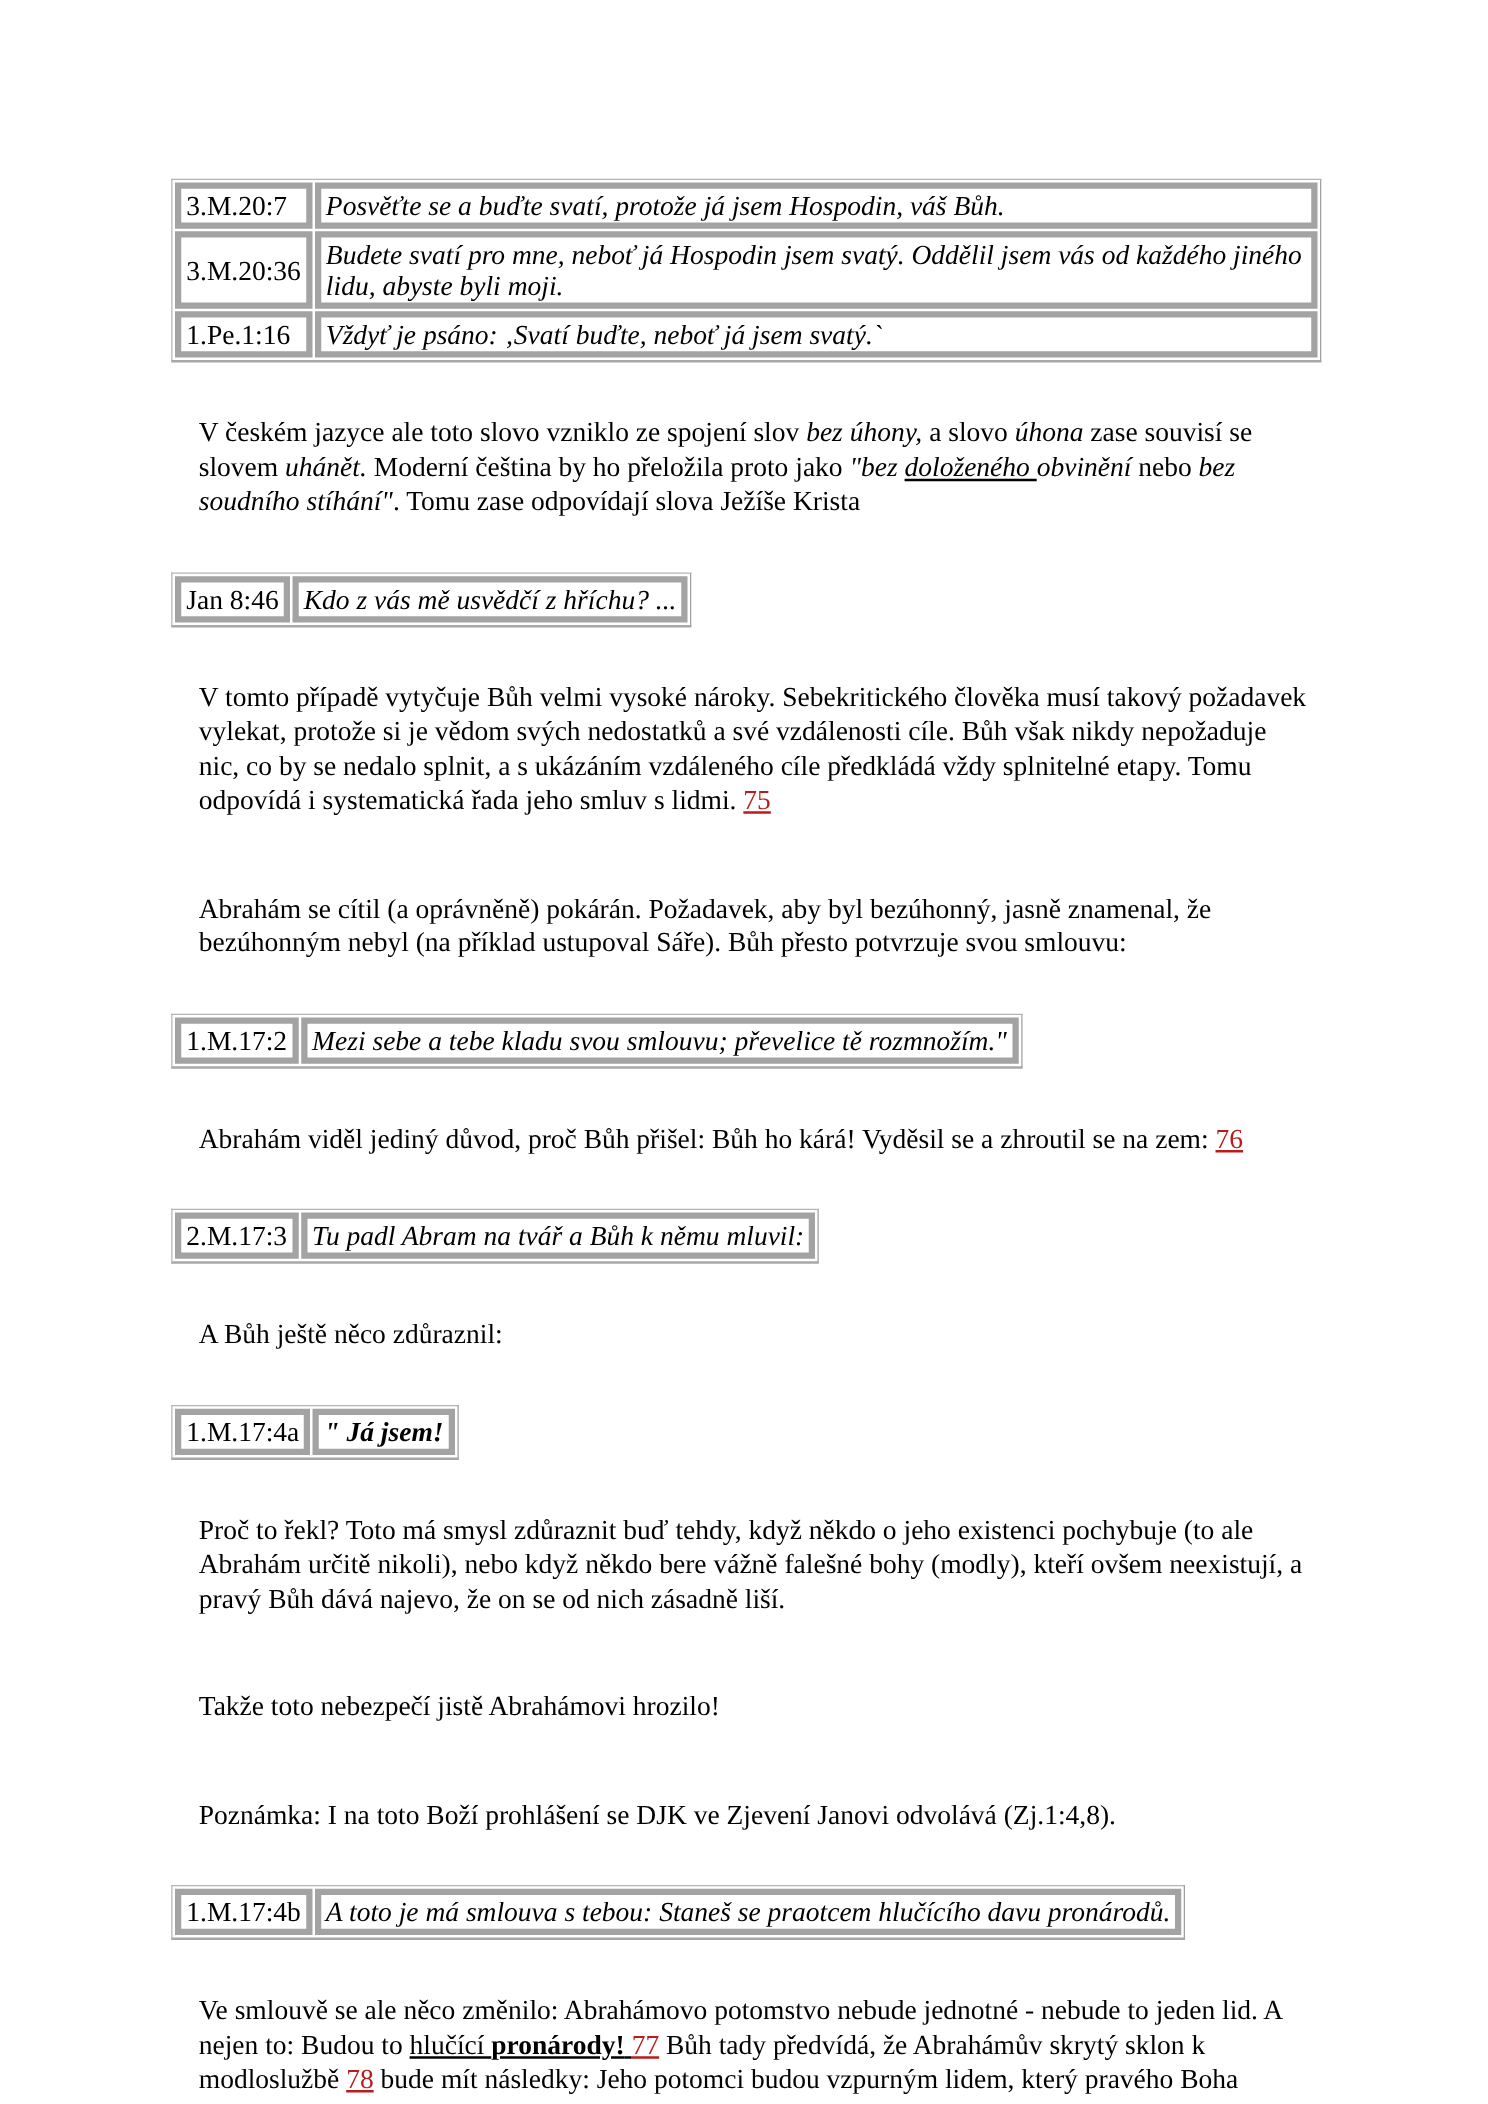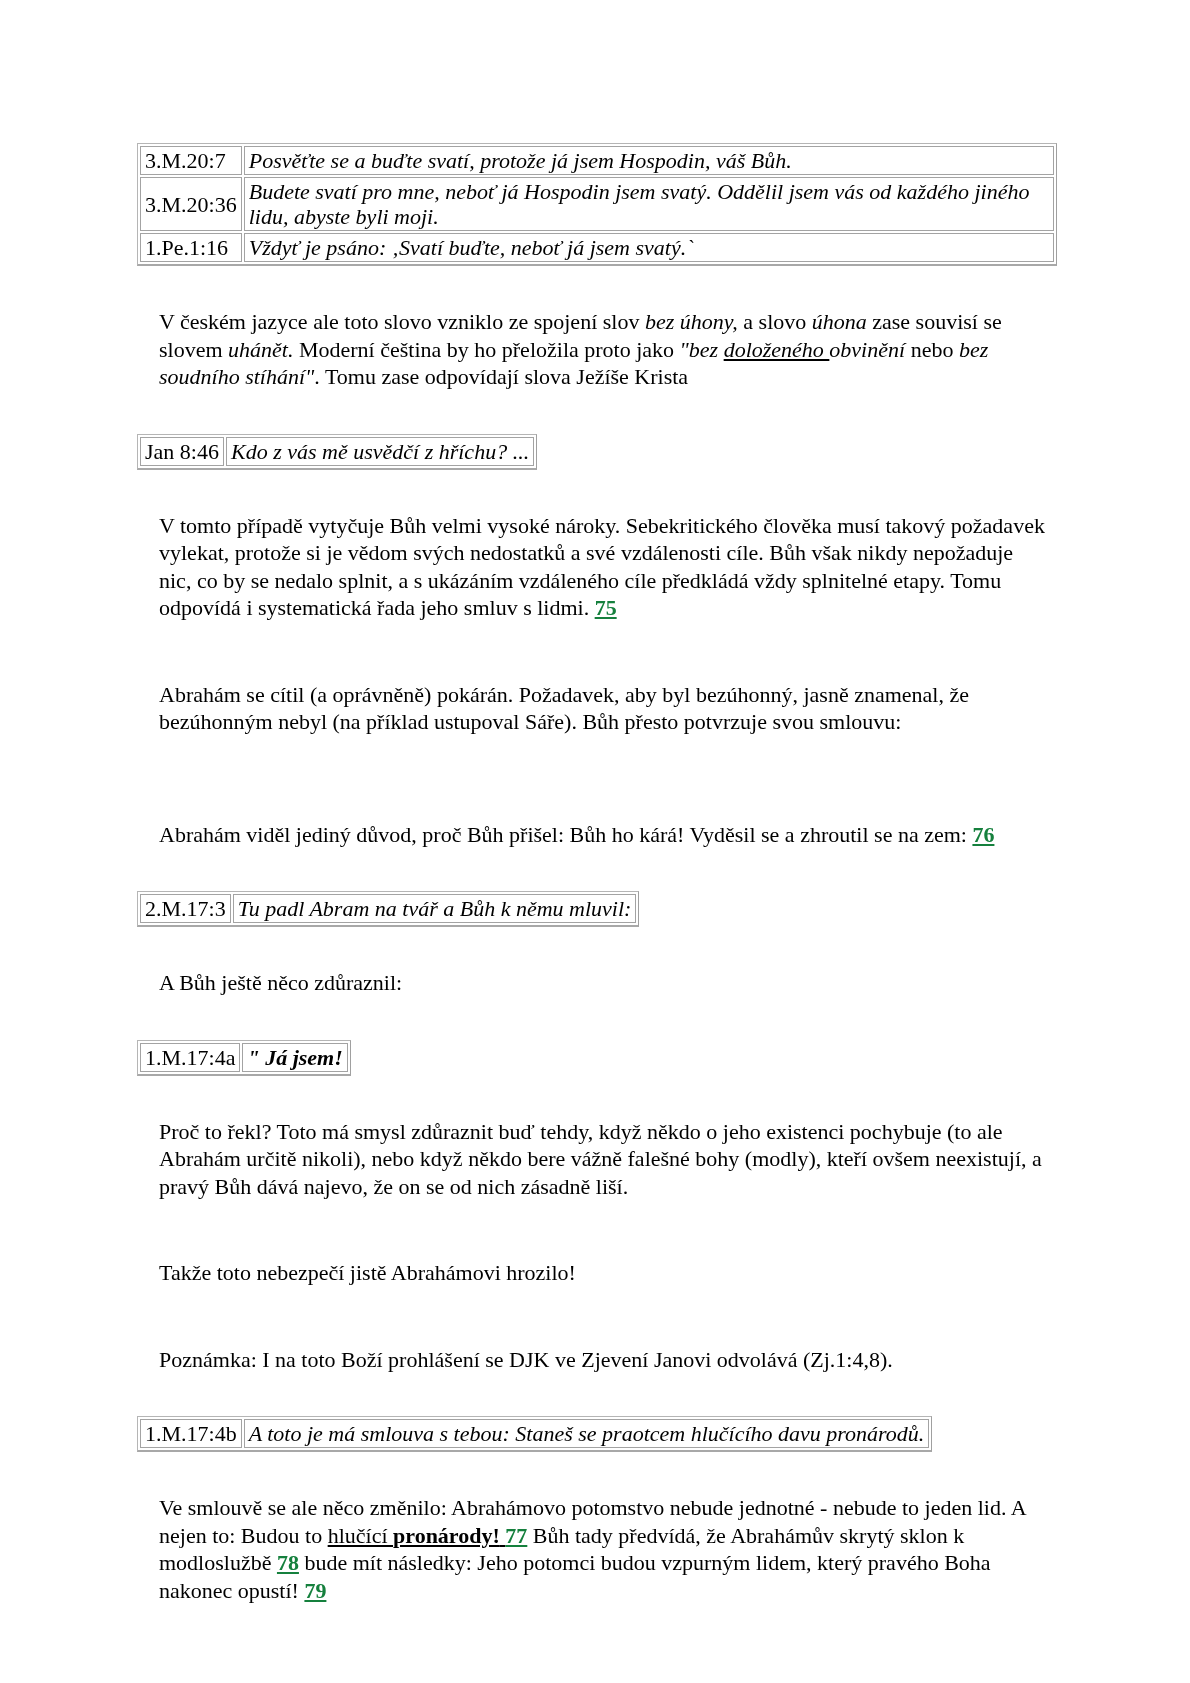--- a/index.html
+++ b/index.html
@@ -2,30 +2,30 @@
 <html><head>
 <meta charset="utf-8">
 <style>
   html, body { margin: 0; padding: 0; background: #ffffff; }
   body { width: 1190px; height: 1683px; position: relative; overflow: hidden;
          font-family: "Liberation Serif", "DejaVu Serif", serif; color: #000; }
   .page { position: absolute; left: 143px; top: 143px; width: 920px; font-size: 22px; line-height: 27.5px; }
   table.verse { border-collapse: separate; border-spacing: 2px; border: 1px solid #b5b5b5;
                 border-right-color: #a0a0a0; border-bottom: 2px solid #a8a8a8; background: #fff;
                 margin-left: -6px; }
-  table.verse td { border: 1px solid #a3a3a3; padding: 1px 4px 1px 4px; font-size: 22px; line-height: 25px; vertical-align: middle; }
+  table.verse td { border: 5px solid #a3a3a3; padding: 1px 4px 1px 4px; font-size: 22px; line-height: 25px; vertical-align: middle; }
   table.verse td.ref { white-space: nowrap; }
   table.verse td.txt { font-style: italic; margin-left: 29px; }
   p { margin: 16px; }
   .gap-after-table { height: 26px; }
   .gap { height: 27px; }
   .i { font-style: italic; }
   .u { text-decoration: underline; }
   .b { font-weight: bold; }
-  a.fn { color: #15803d; font-weight: bold; text-decoration: underline; }
+  a.fn { color: #b91c1c; font-weight: normal; text-decoration: underline; }
   .t1 { width: 920px; }
 </style>
 </head>
 <body>
 
 <div class="page">
 
   <table class="verse t1">
     <tbody>
         <tr>
@@ -61,20 +61,28 @@
   <div class="gap-after-table"></div>
 
   <p><span>V tomto případě vytyčuje Bůh velmi vysoké nároky. Sebekritického člověka musí takový požadavek vylekat, protože si je vědom svých nedostatků a své vzdálenosti cíle. Bůh však nikdy nepožaduje nic, co by se nedalo splnit, a s ukázáním vzdáleného cíle předkládá vždy splnitelné etapy. Tomu odpovídá i systematická řada jeho smluv s lidmi. </span><a class="fn" href="#">75</a></p>
 
   <div class="gap"></div>
 
   <p>Abrahám se cítil (a oprávněně) pokárán. Požadavek, aby byl bezúhonný, jasně znamenal, že bezúhonným nebyl (na příklad ustupoval Sáře). Bůh přesto potvrzuje svou smlouvu:</p>
 
   <div class="gap"></div>
 
+  <table class="verse">
+    <tbody>
+        <tr>
+      <td class="ref">1.M.17:2</td>
+      <td class="txt">Mezi sebe a tebe kladu svou smlouvu; převelice tě rozmnožím."</td>
+    </tr>
+  </tbody>
+    </table>
 
   <div class="gap-after-table"></div>
 
   <p><span>Abrahám viděl jediný důvod, proč Bůh přišel: Bůh ho kárá! Vyděsil se a zhroutil se na zem: </span><a class="fn" href="#">76</a></p>
 
   <div class="gap"></div>
 
   <table class="verse">
     <tbody>
         <tr>

